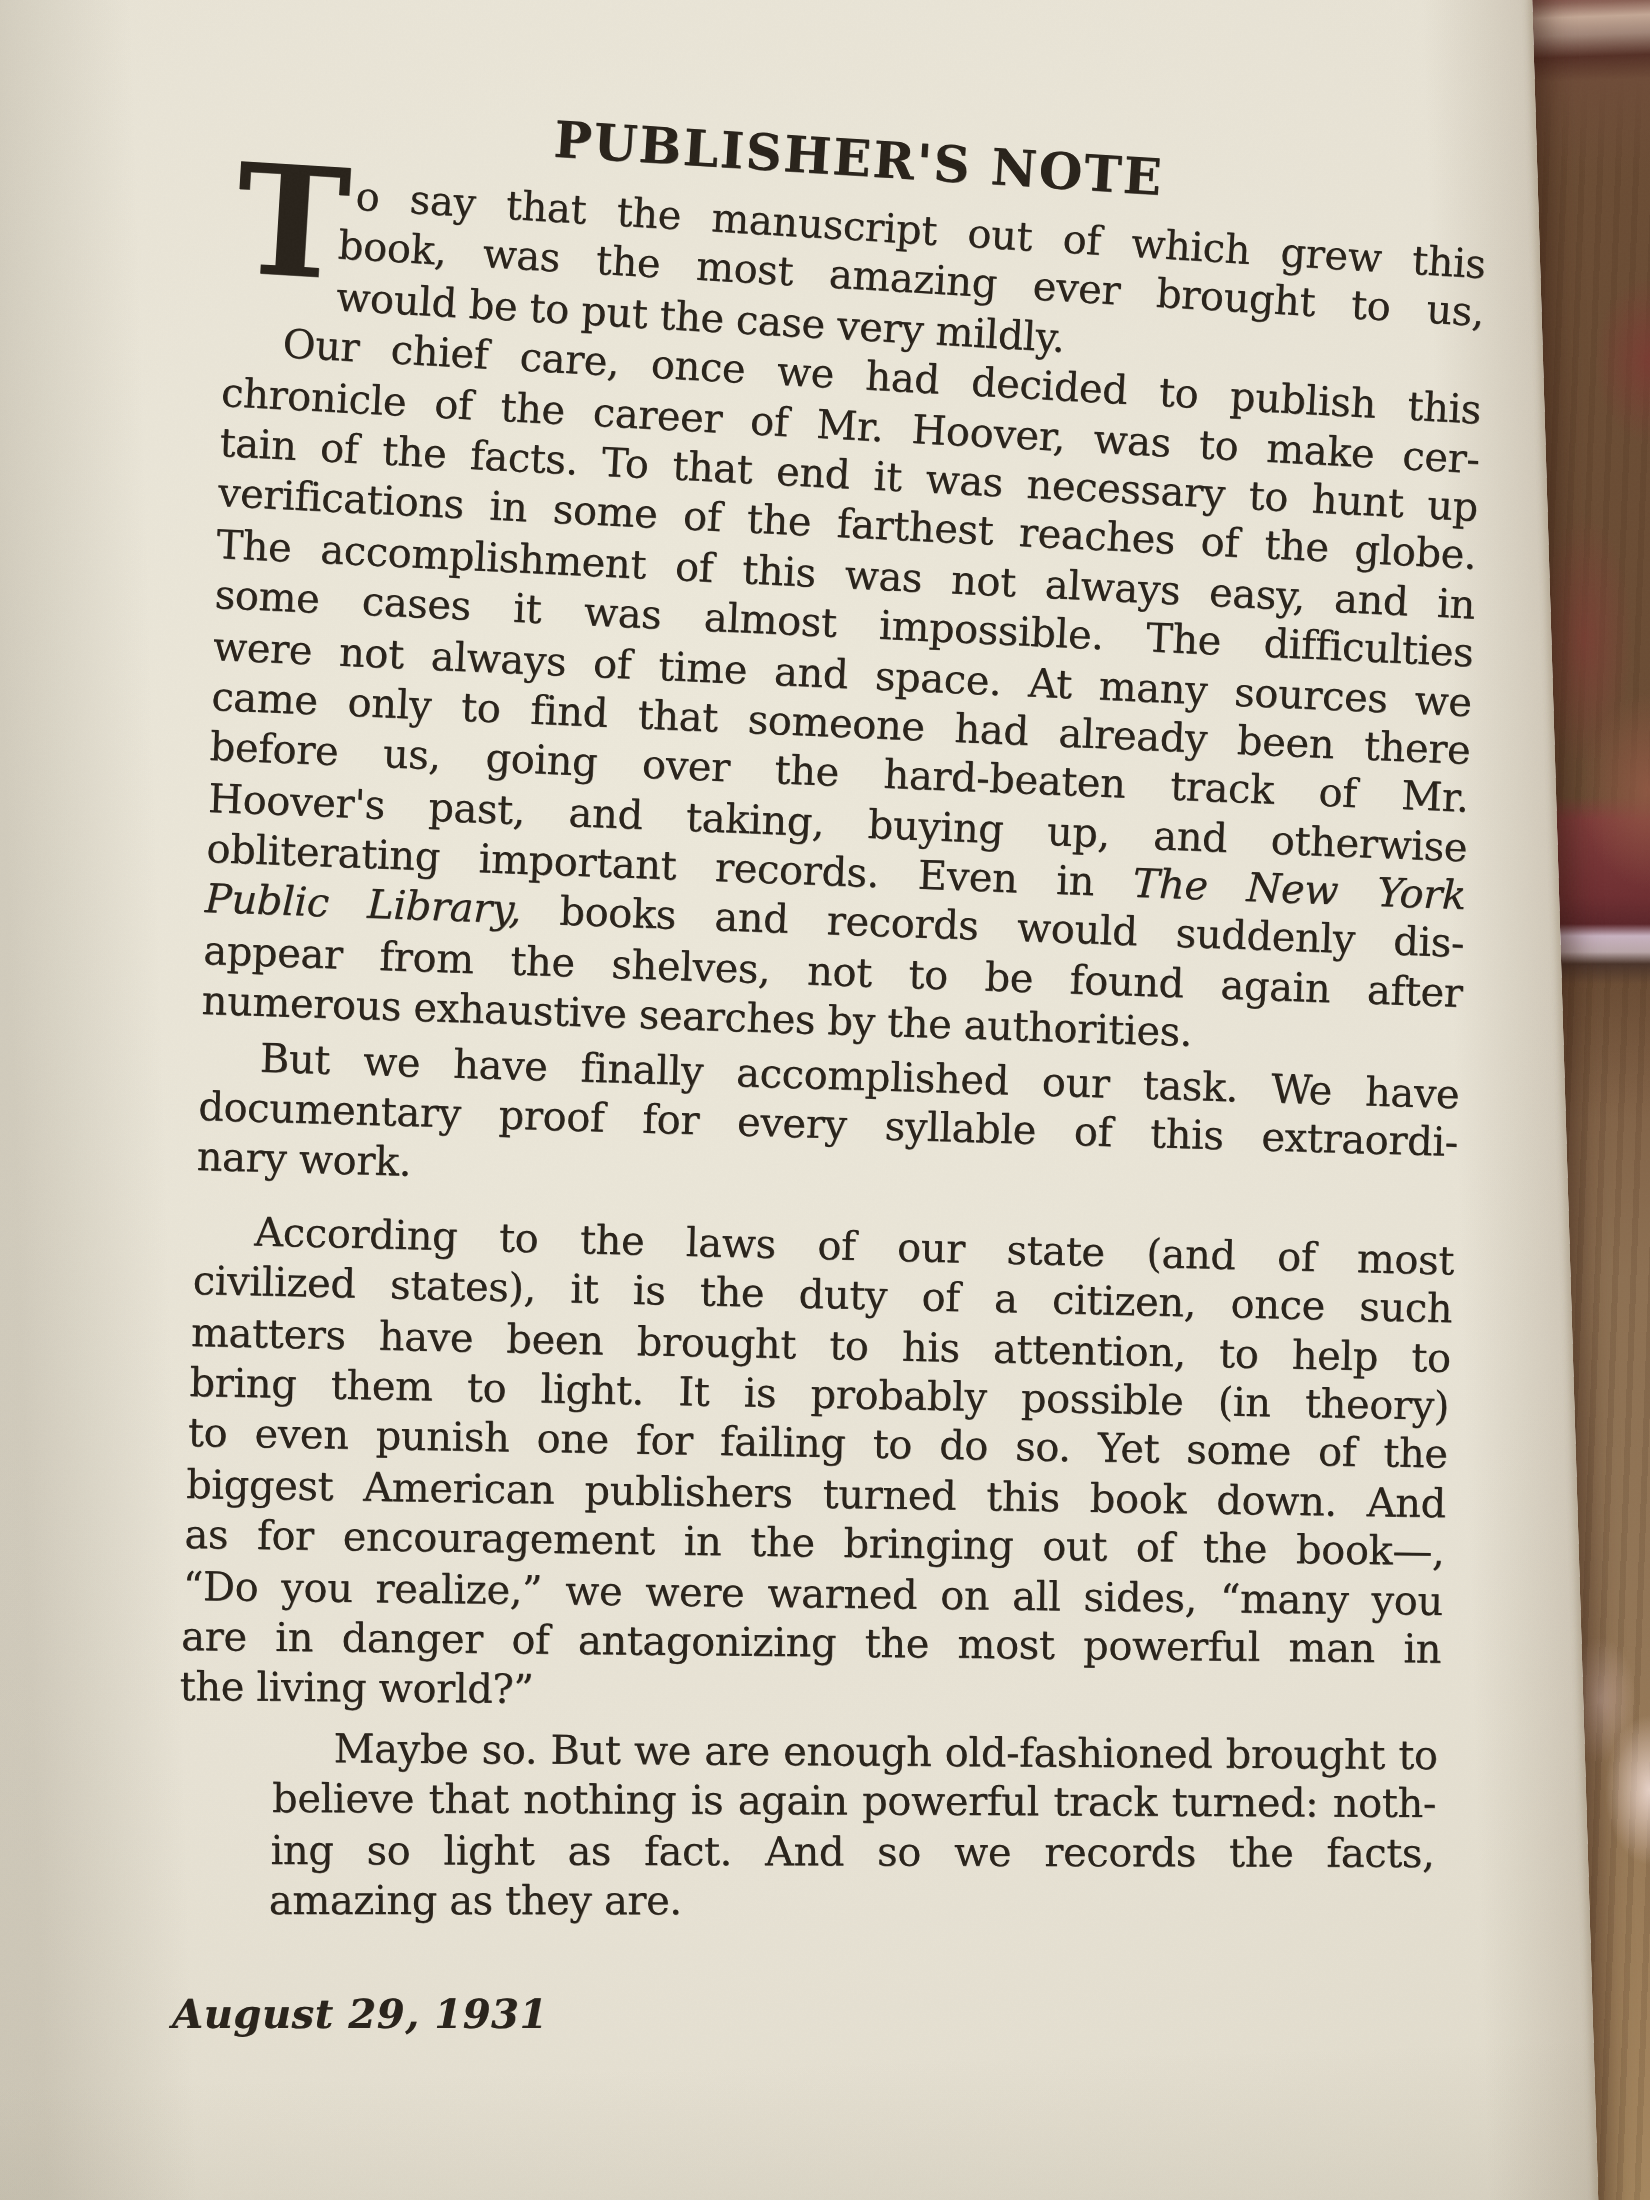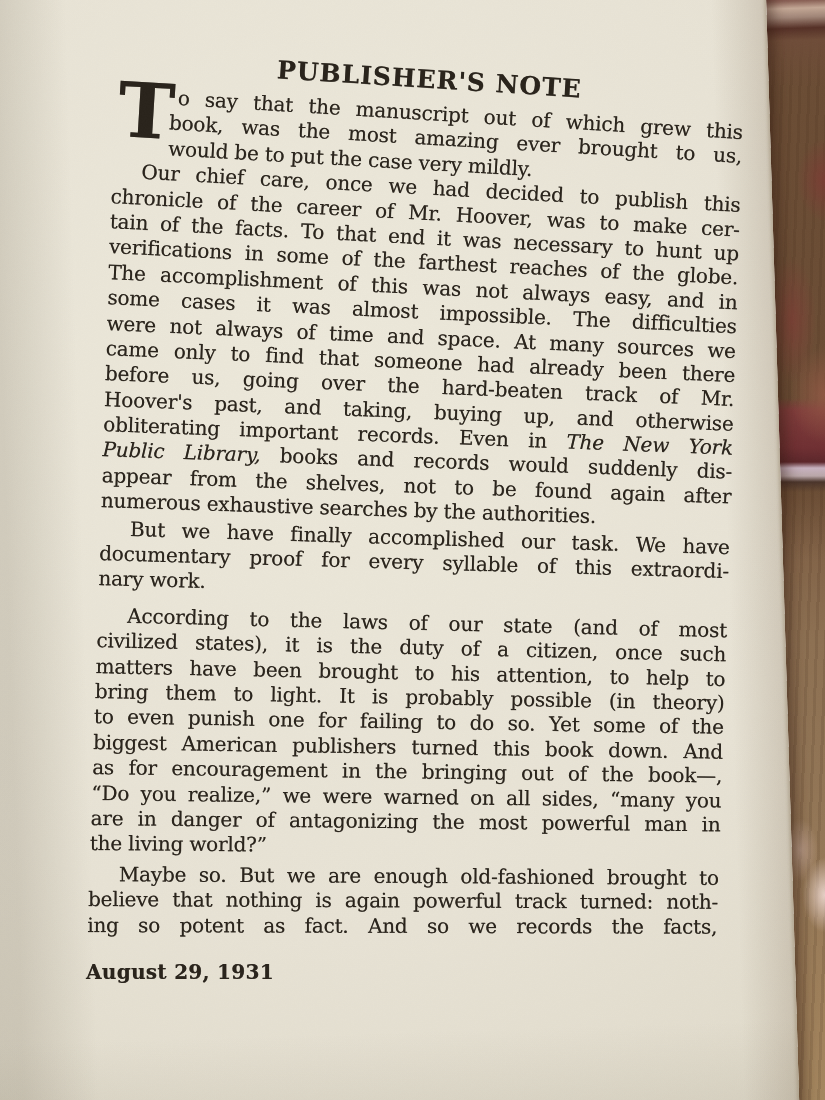--- a/index.html
+++ b/index.html
@@ -41,24 +41,24 @@
     font-size:25px;font-weight:bold;letter-spacing:1px;transform-origin:0 50%;}
   .line{height:25.4px;line-height:25.4px;transform-origin:0 60%;}
   .line.just{display:flex;justify-content:space-between;align-items:baseline;}
   .line.plain{white-space:pre;}
   .indent{padding-left:30px;}
   .dc1{padding-left:64px;}
   .dc2{padding-left:56px;}
   .it{font-style:italic;}
   .para-3{margin-top:2px;}
   .para-4{margin-top:11px;}
-  .para-5{margin-top:5px;}
+  .para-5{margin-top:5px;margin-left:48px;}
   .dropcap{position:absolute;left:6px;top:34px;font-size:76px;line-height:60px;
     font-weight:bold;transform-origin:0 0;}
-  .dateline{margin-top:22px;font-size:20px;font-weight:bold;
+  .dateline{margin-top:32px;font-size:20px;font-weight:bold;font-style:italic;
     letter-spacing:.3px;transform-origin:0 60%;}
 
   .grain{position:absolute;inset:0;pointer-events:none;opacity:.5;}
 </style>
 </head>
 <body>
 
 <div class="frame">
   <div class="wood"></div>
   <div class="page"></div>
@@ -405,30 +405,31 @@
             <span class="w">is</span>
             <span class="w">again</span>
             <span class="w">powerful</span>
             <span class="w">track</span>
             <span class="w">turned:</span>
             <span class="w">noth-</span>
           </div>
           <div class="line just" style="transform: translateX(1.2px) rotate(0.15deg);">
             <span class="w">ing</span>
             <span class="w">so</span>
-            <span class="w">potent</span>
+            <span class="w">light</span>
             <span class="w">as</span>
             <span class="w">fact.</span>
             <span class="w">And</span>
             <span class="w">so</span>
             <span class="w">we</span>
             <span class="w">records</span>
             <span class="w">the</span>
             <span class="w">facts,</span>
           </div>
+          <div class="line plain" style="transform: translateX(0.4px) rotate(0.05deg);"><span>amazing as they are.</span></div>
         </div>
       </div>
     <div class="dateline" style="transform: translateX(0px) rotate(0deg);">August 29, 1931</div>
   </div>
 
   <svg class="grain" width="825" height="1100">
     <filter id="n">
         <feTurbulence type="fractalNoise" baseFrequency="0.9" numOctaves="2" stitchTiles="stitch"></feTurbulence>
       <feColorMatrix type="saturate" values="0"></feColorMatrix>
       <feComponentTransfer>

